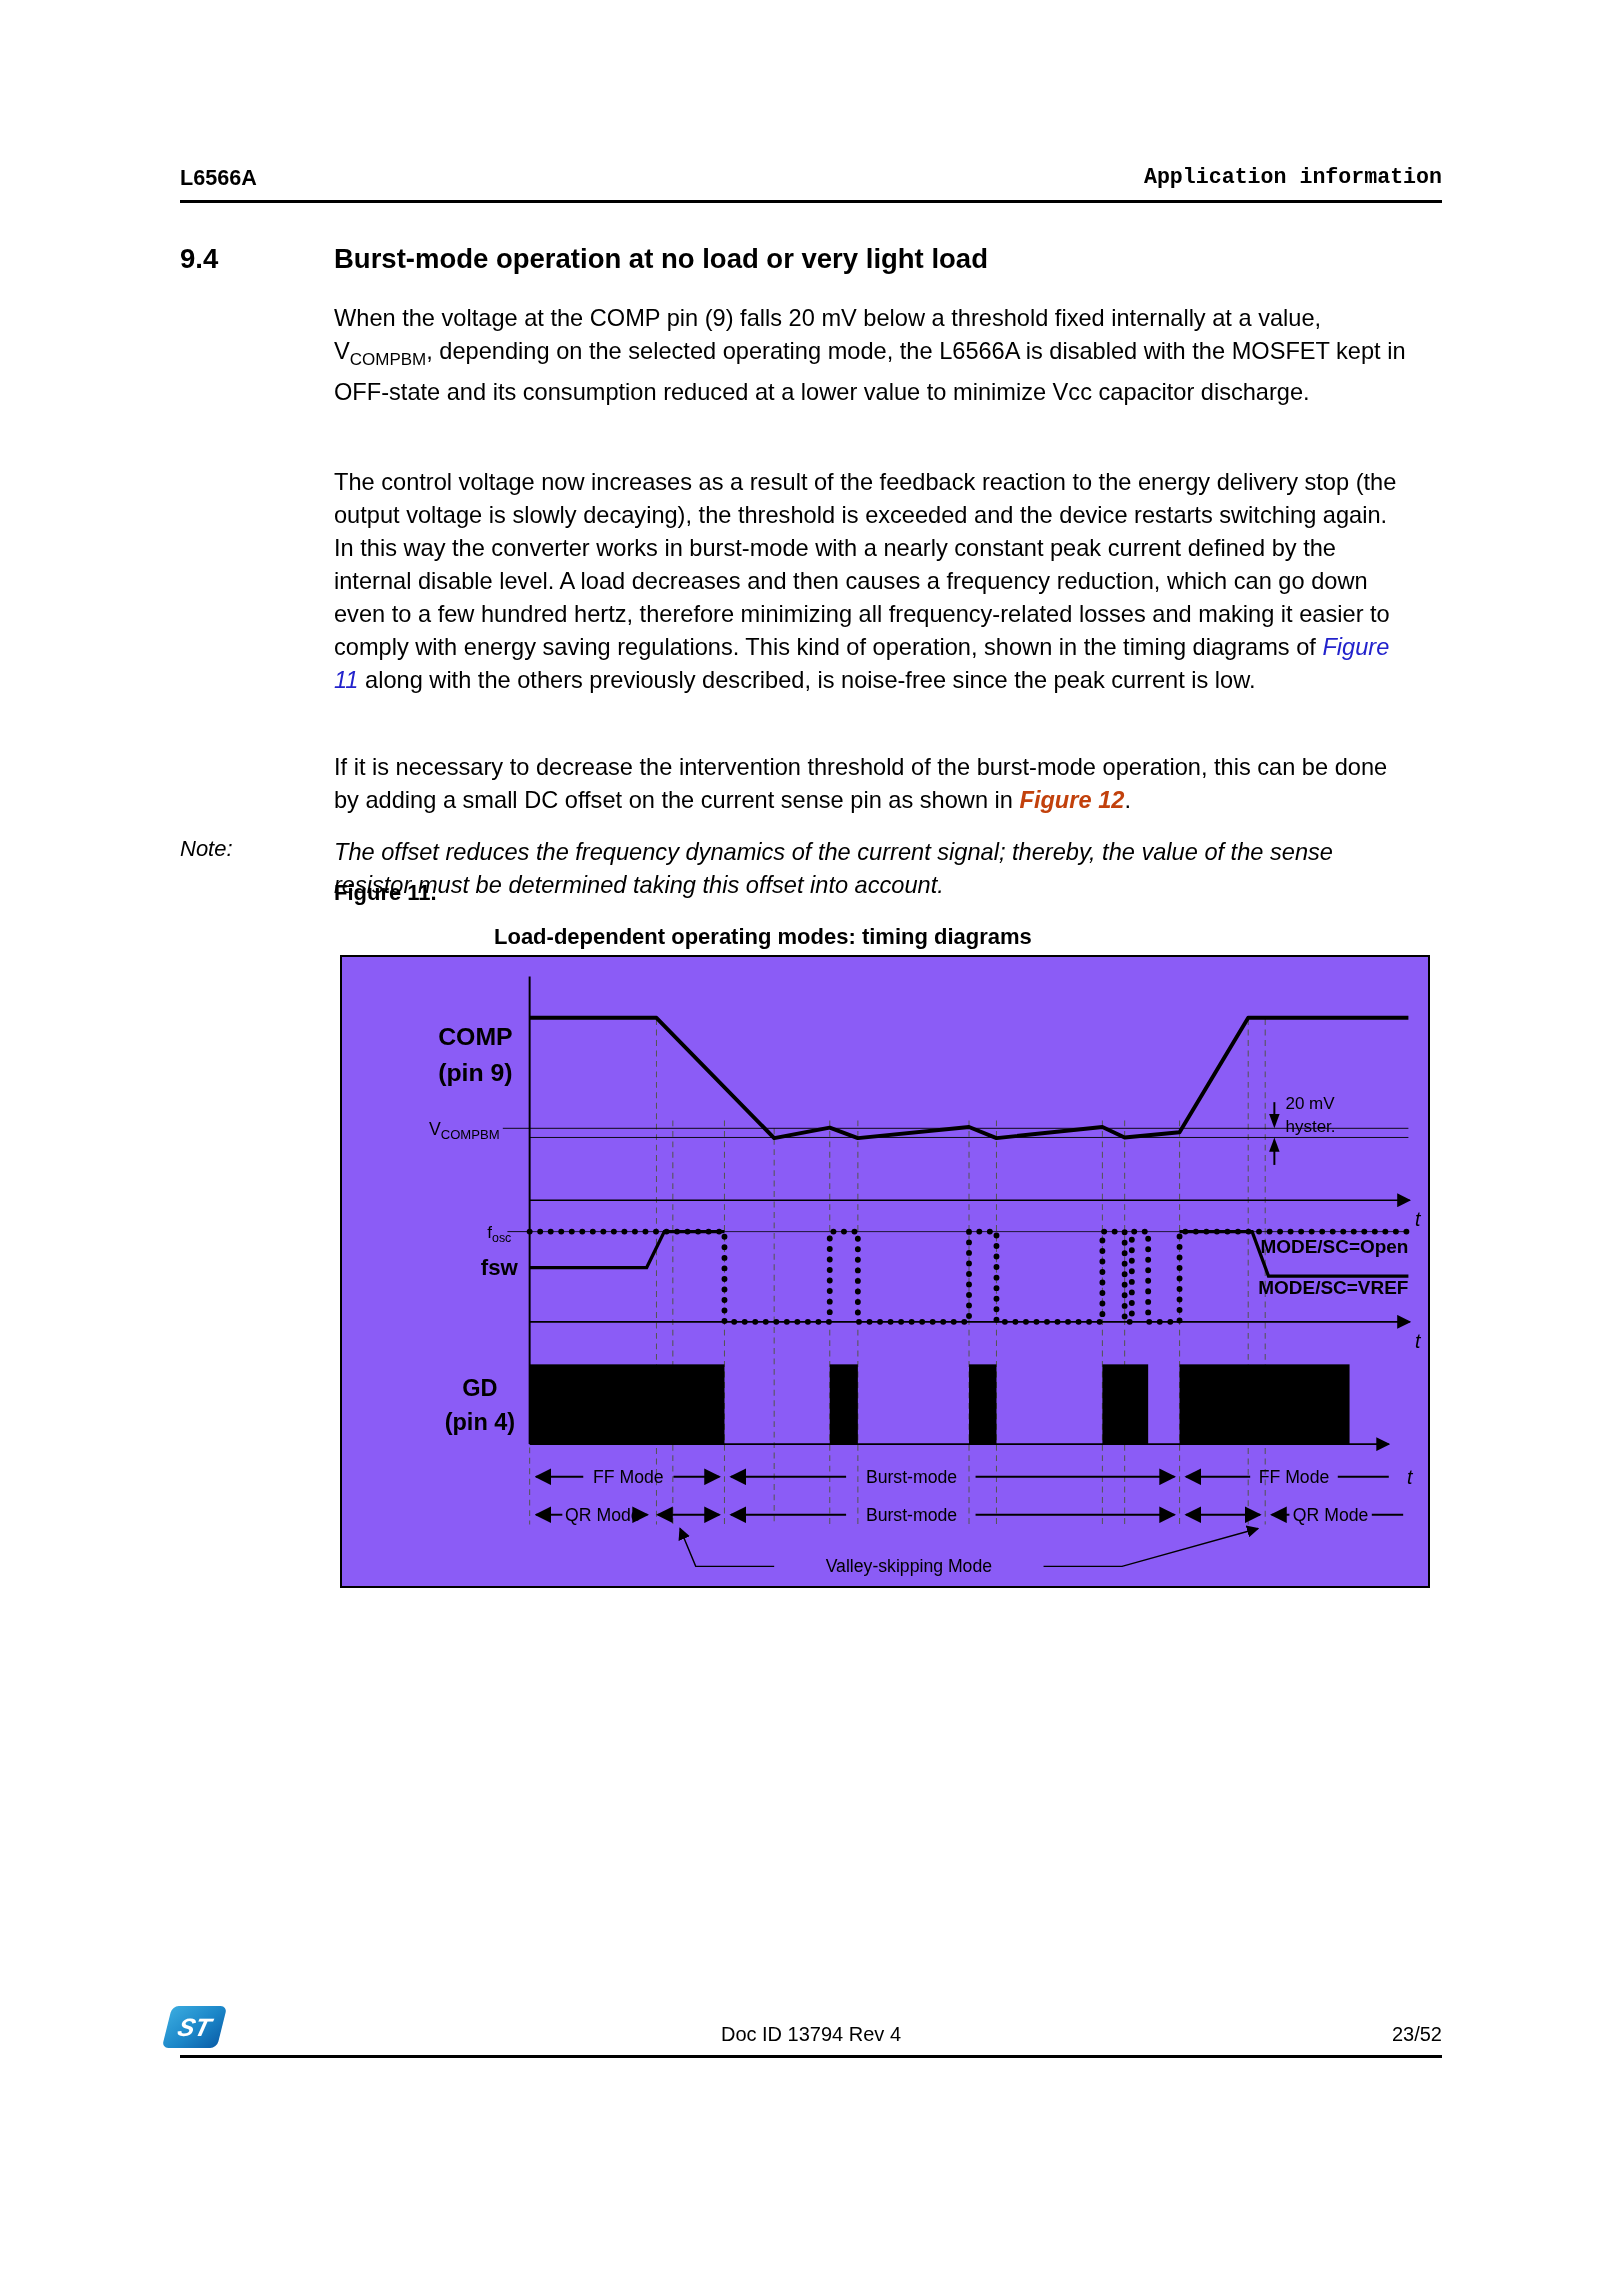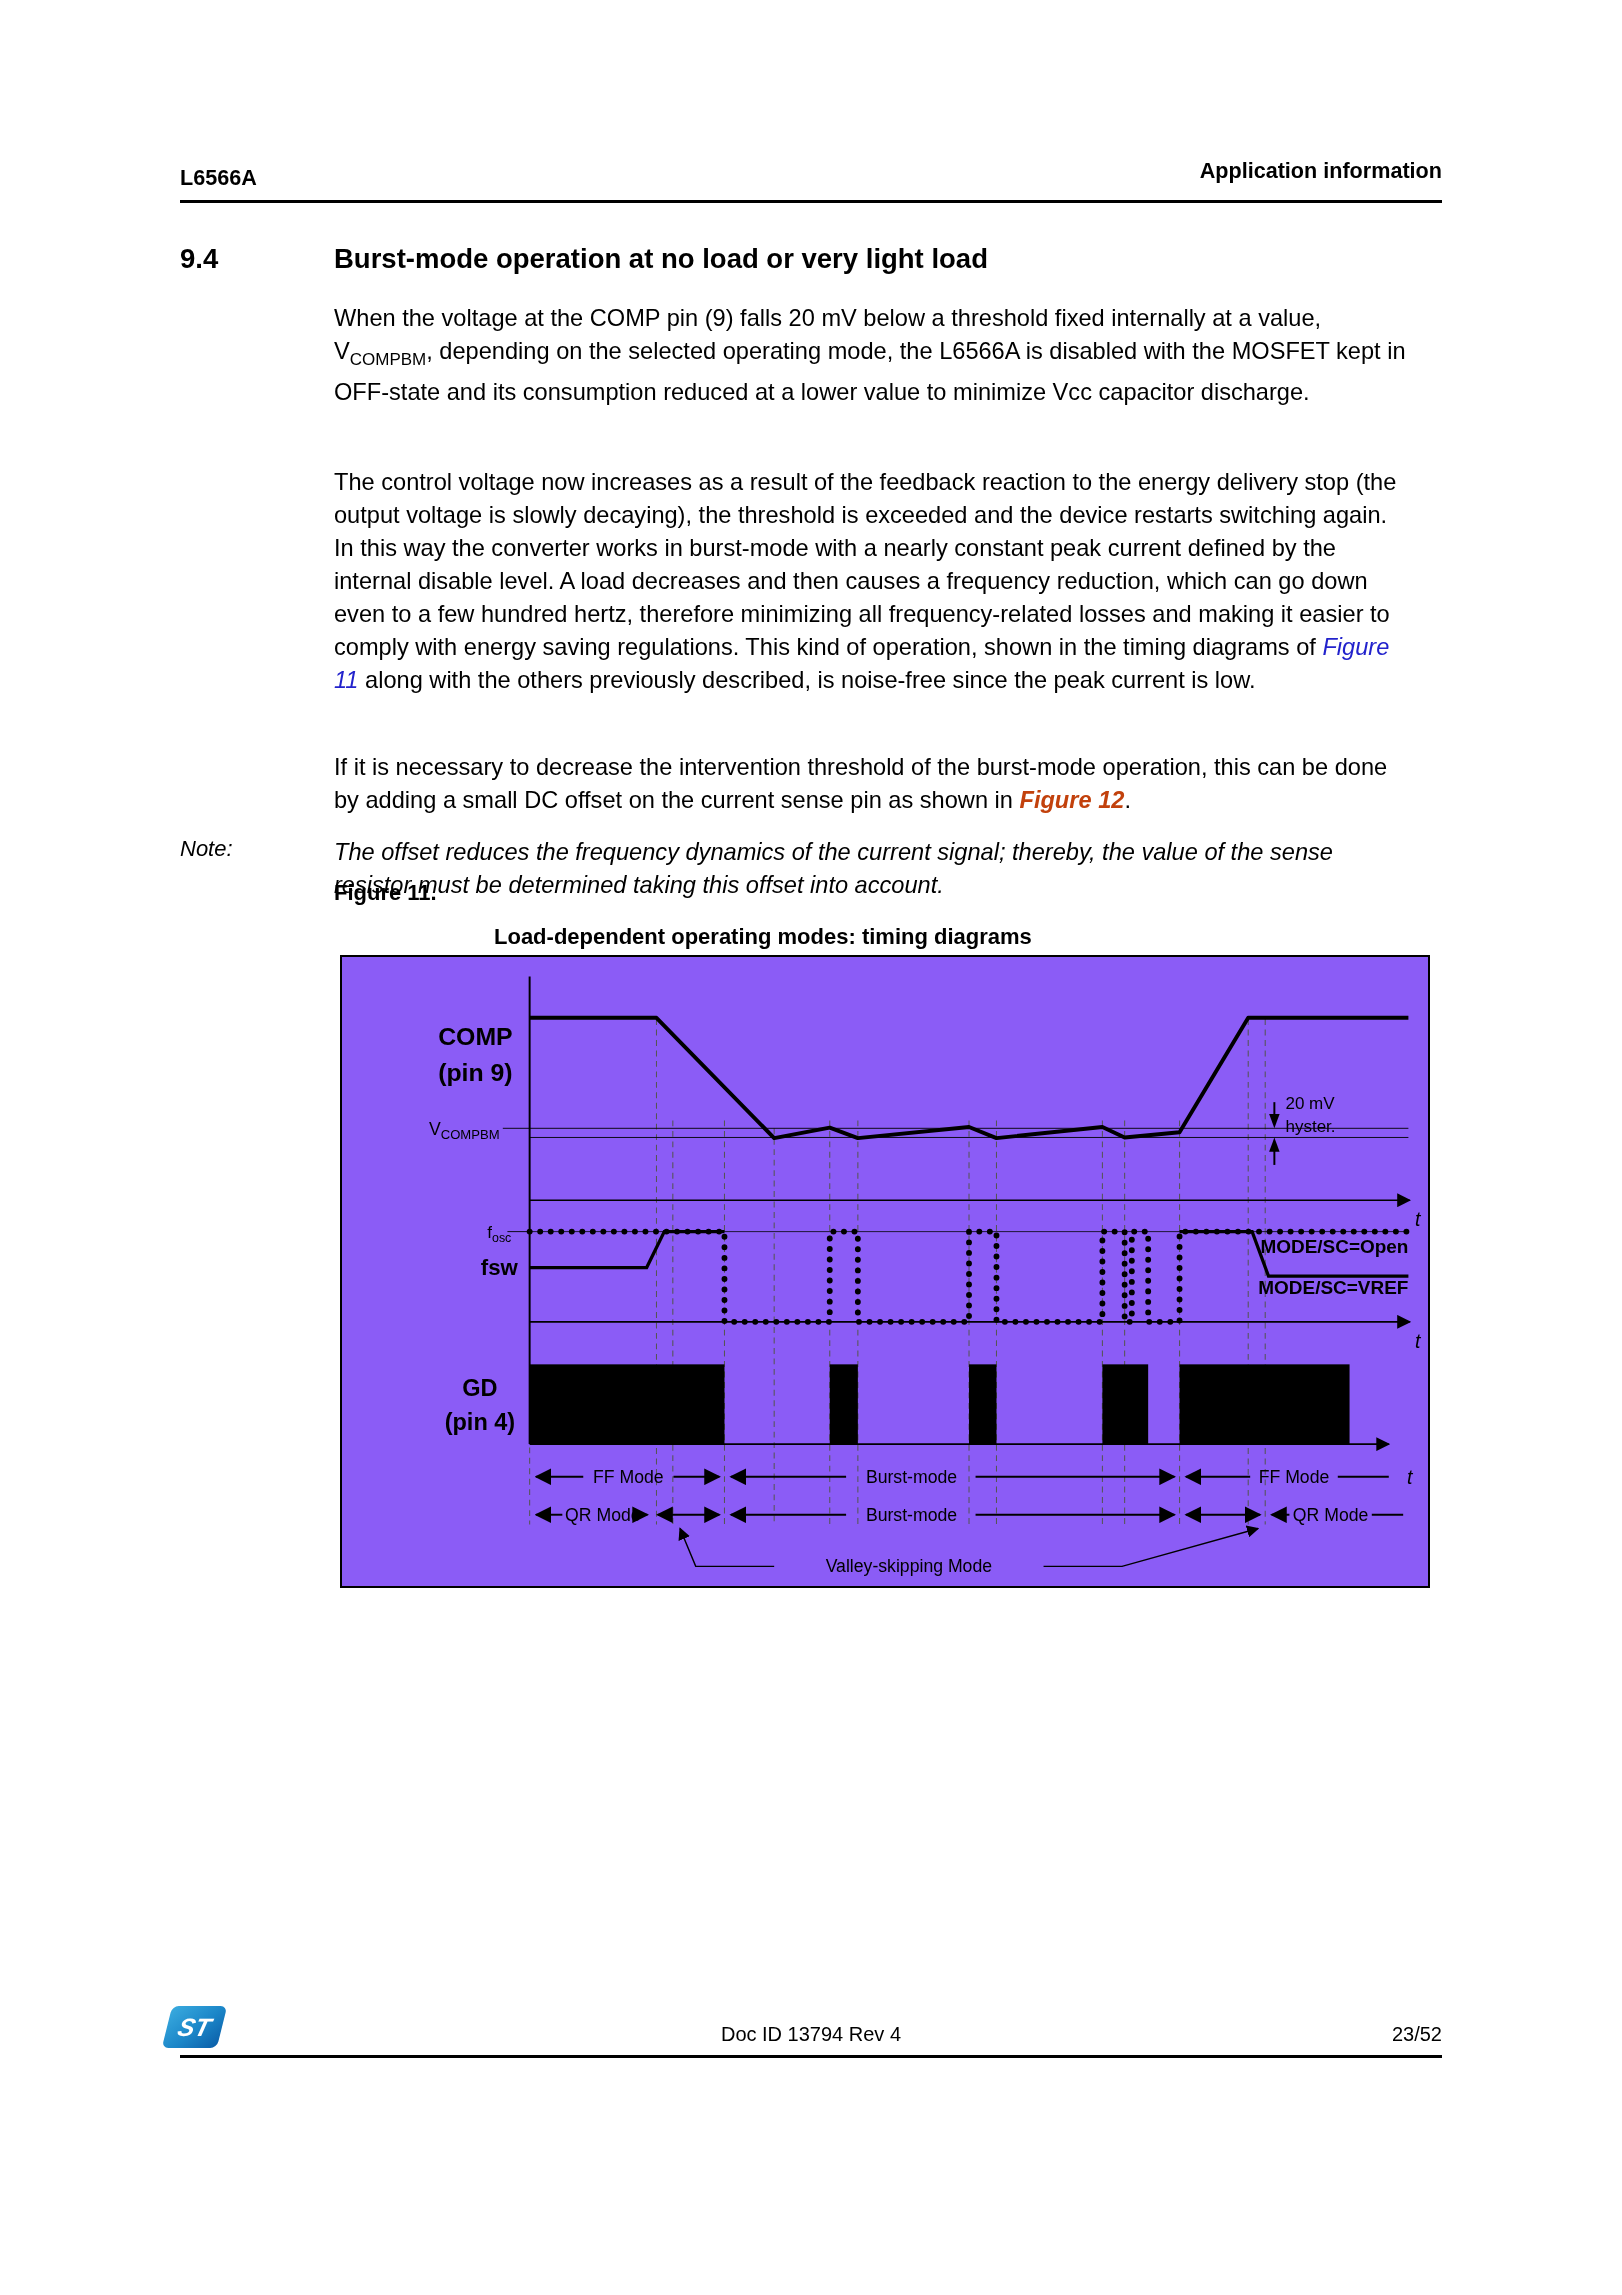--- a/index.html
+++ b/index.html
@@ -33,21 +33,21 @@
     font-weight:bold;font-style:italic;font-size:25px;color:#fff;
   }
   svg text{font-family:"Liberation Sans","DejaVu Sans",sans-serif;}
 </style>
 </head>
 <body>
 
 <div class="page">
 
   <div class="abs hdr" style="left:180px;top:165px;">L6566A</div>
-  <div class="abs hdr" style="right:180px;top:158px;">Application information</div>
+  <div class="abs hdr" style="right:180px;top:165px;font-family:Liberation Mono, monospace;">Application information</div>
   <div class="abs hdr-rule" style="left:180px;top:200px;width:1262px;"></div>
 
   <div class="abs sec-num" style="left:180px;top:243px;">9.4</div>
   <div class="abs sec-title" style="left:334px;top:243px;">Burst-mode operation at no load or very light load</div>
 
   <div class="abs para" style="left:334px;top:302px;"><span>When the voltage at the COMP pin (9) falls 20 mV below a threshold fixed internally at a value, V</span><sub>COMPBM</sub><span>, depending on the selected operating mode, the L6566A is disabled with the MOSFET kept in OFF-state and its consumption reduced at a lower value to minimize Vcc capacitor discharge.</span></div>
 
   <div class="abs para" style="left:334px;top:466px;"><span>The control voltage now increases as a result of the feedback reaction to the energy delivery stop (the output voltage is slowly decaying), the threshold is exceeded and the device restarts switching again. In this way the converter works in burst-mode with a nearly constant peak current defined by the internal disable level. A load decreases and then causes a frequency reduction, which can go down even to a few hundred hertz, therefore minimizing all frequency-related losses and making it easier to comply with energy saving regulations. This kind of operation, shown in the timing diagrams of </span><span class="fig-link" style="color:#2222cc;">Figure 11</span><span> along with the others previously described, is noise-free since the peak current is low.</span></div>
 
   <div class="abs para" style="left:334px;top:751px;"><span>If it is necessary to decrease the intervention threshold of the burst-mode operation, this can be done by adding a small DC offset on the current sense pin as shown in </span><span class="fig-link" style="color:#c2410c;font-weight:bold;">Figure 12</span><span>.</span></div>

